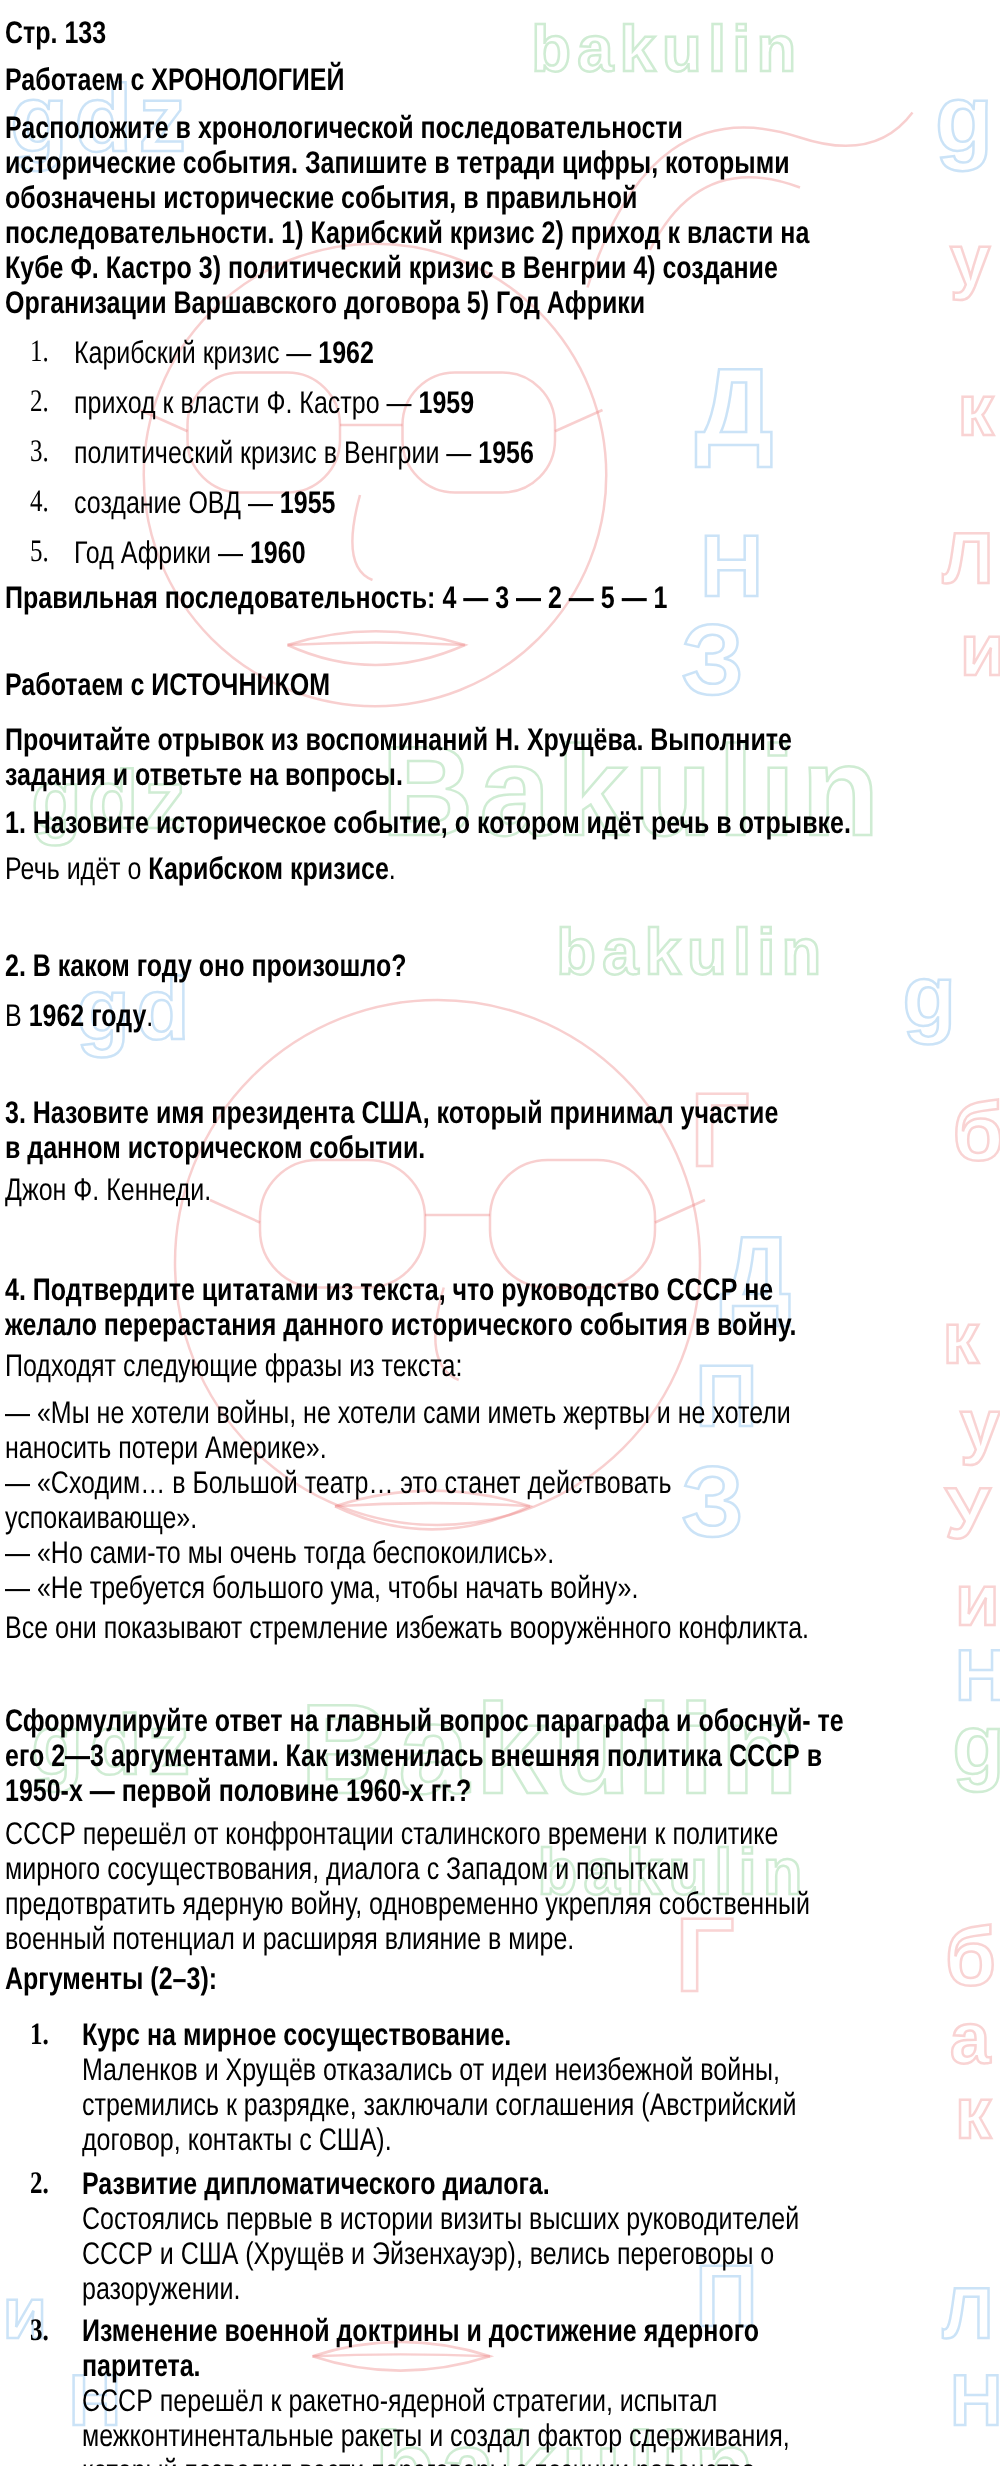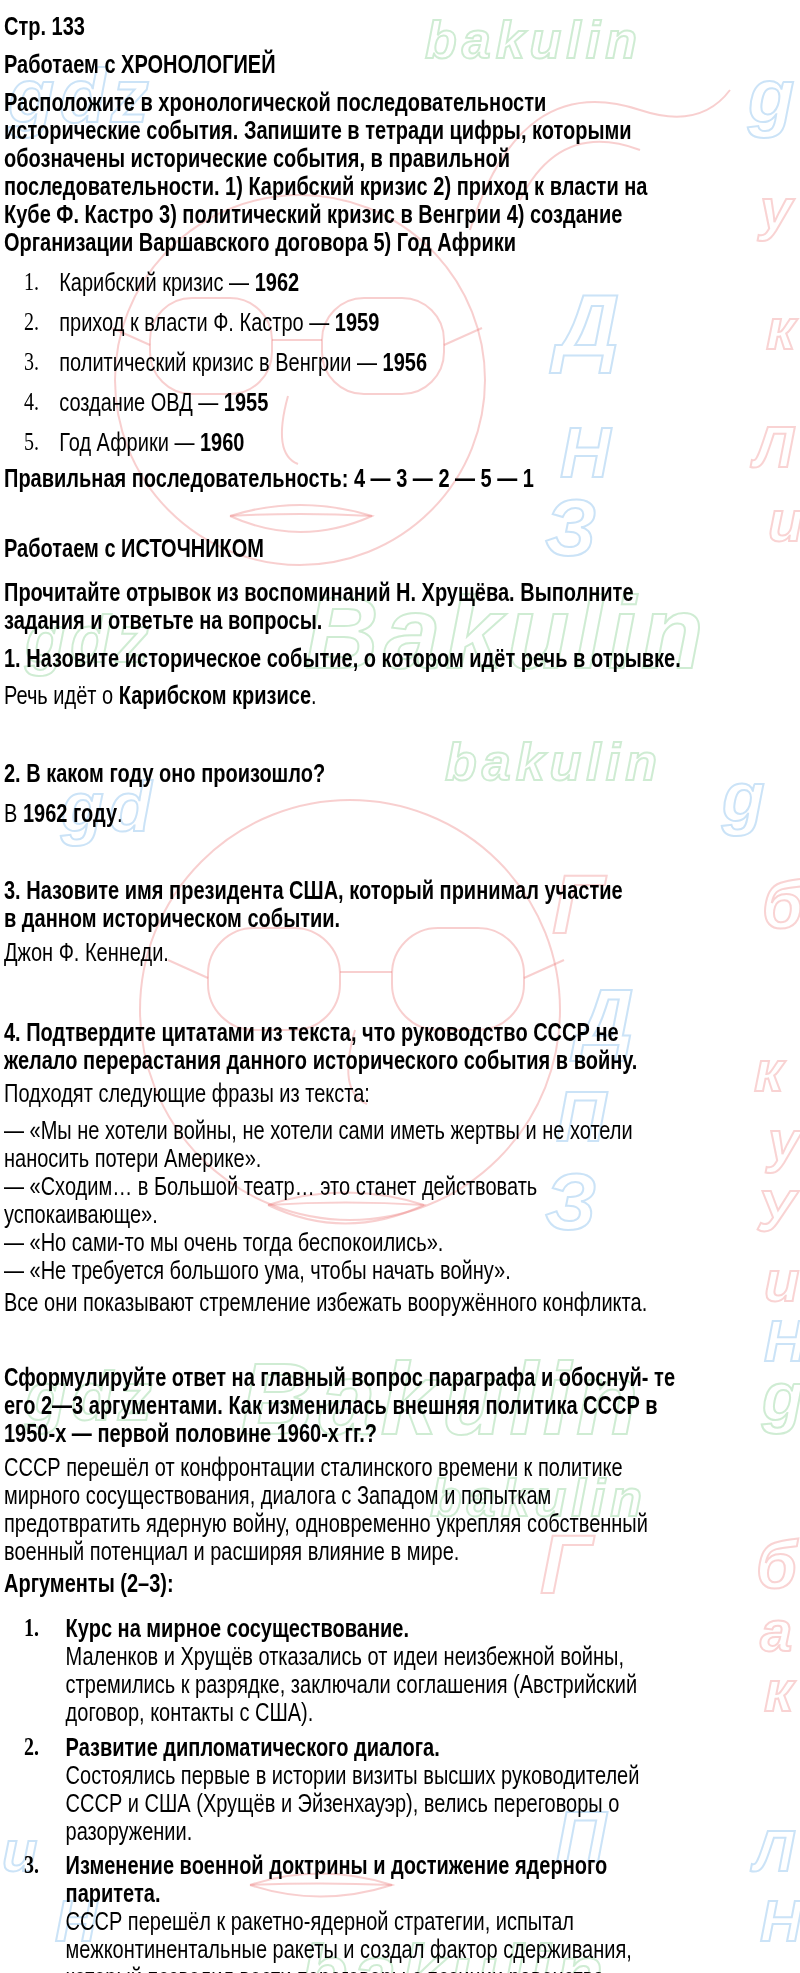--- a/index.html
+++ b/index.html
@@ -1,19 +1,19 @@
 <!DOCTYPE html>
 <html><head>
 <meta charset="utf-8">
 <style>
   html,body{margin:0;padding:0;background:#ffffff;}
   body{width:800px;height:1973px;overflow:hidden;position:relative;
        font-family:"Liberation Sans",sans-serif;color:#000;}
   
-  #wm-layer{position:absolute;left:0;top:0;width:700px;height:1973px;z-index:0;pointer-events:none;font-style:italic;}
+  #wm-layer{position:absolute;left:0;top:0;width:700px;height:1973px;z-index:0;pointer-events:none;}
   .wm{position:absolute;font-family:"Liberation Sans",sans-serif;font-weight:bold;
       color:transparent;white-space:nowrap;letter-spacing:5px;line-height:1;}
   #face-svg{position:absolute;left:0;top:0;}
   
   .content{position:relative;z-index:1;width:1000px;transform:scaleX(0.8);
            transform-origin:0 0;box-sizing:border-box;padding:6px 10px 0 5px;
            font-size:25px;line-height:28px;}
   .p{white-space:pre-line;margin:0;}
   .b{font-weight:bold;}
   .mt4{margin-top:4px}.mt5{margin-top:5px}.mt6{margin-top:6px}.mt7{margin-top:7px}

